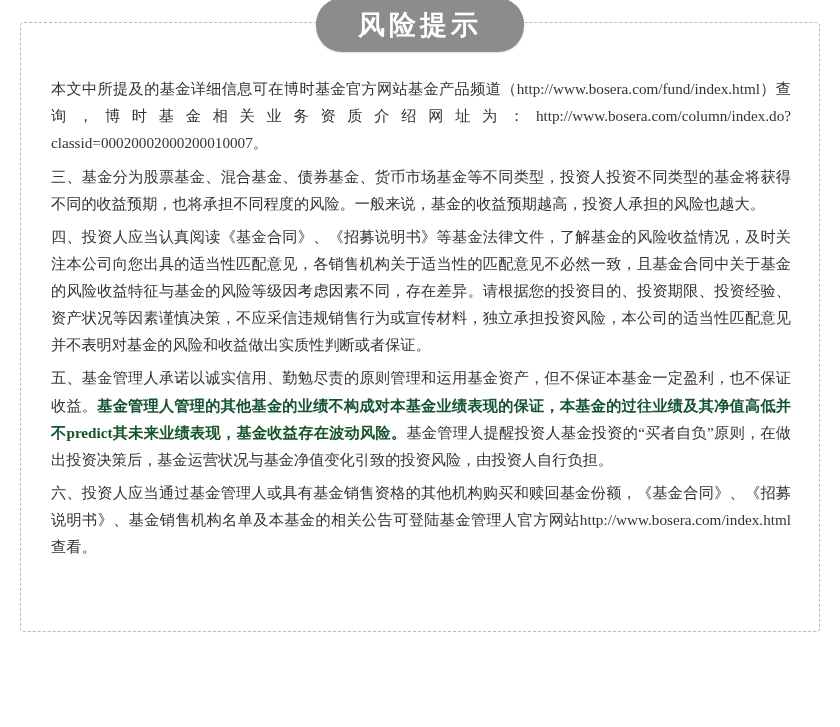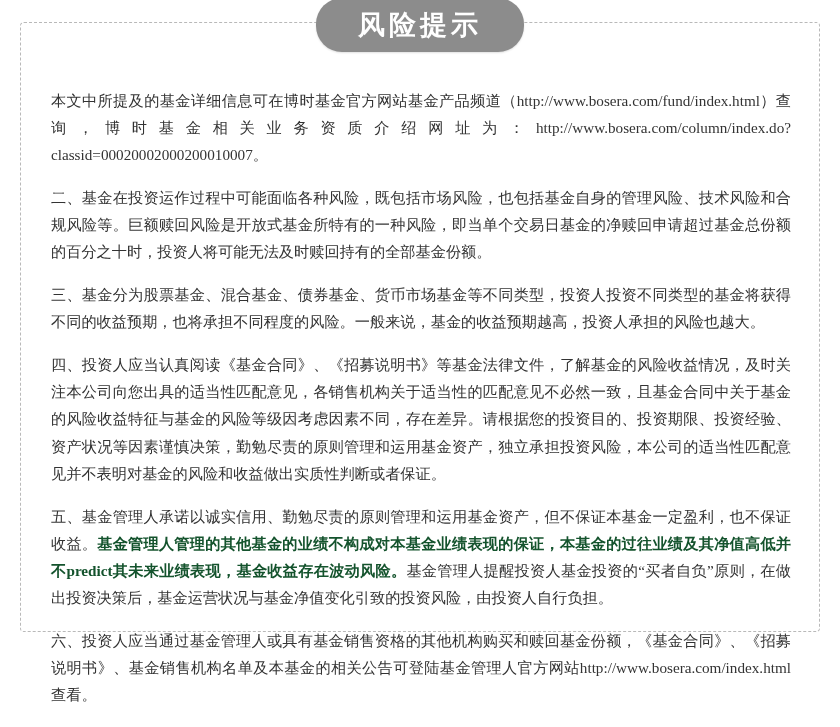--- a/index.html
+++ b/index.html
@@ -47,38 +47,37 @@
     box-shadow: 0 1px 2px rgba(0,0,0,0.12);
   }
   .body-text {
     font-size: 15.2px;
     line-height: 1.78;
     color: #333333;
     text-align: justify;
     text-justify: inter-ideograph;
   }
   .para {
-    margin: 16px 0 6px 0;
+    margin: 4px 0 6px 0;
   }
   .para.lead {
     margin-bottom: 7px;
   }
   .bold {
     font-weight: bold;
     color: #14532d;
   }
 </style>
 </head>
 <body>
 
 <div class="page">
   <div class="frame">
     <div class="title-badge">风险提示</div>
     <div class="body-text">
       <p class="para lead"><span>本文中所提及的基金详细信息可在博时基金官方网站基金产品频道（http://www.bosera.com/fund/index.html）查询，博时基金相关业务资质介绍网址为：http://www.bosera.com/column/index.do?classid=00020002000200010007。</span></p>
-      <p class="para"><span>二、基金在投资运作过程中可能面临各种风险，既包括市场风险，也包括基金自身的管理风险、技术风险和合规风险等。巨额赎回风险是开放式基金所特有的一种风险，即当单个交易日基金的净赎回申请超过基金总份额的百分之十时，投资人将可能无法及时赎回持有的全部基金份额。</span></p>
       <p class="para"><span>三、基金分为股票基金、混合基金、债券基金、货币市场基金等不同类型，投资人投资不同类型的基金将获得不同的收益预期，也将承担不同程度的风险。一般来说，基金的收益预期越高，投资人承担的风险也越大。</span></p>
-      <p class="para"><span>四、投资人应当认真阅读《基金合同》、《招募说明书》等基金法律文件，了解基金的风险收益情况，及时关注本公司向您出具的适当性匹配意见，各销售机构关于适当性的匹配意见不必然一致，且基金合同中关于基金的风险收益特征与基金的风险等级因考虑因素不同，存在差异。请根据您的投资目的、投资期限、投资经验、资产状况等因素谨慎决策，勤勉尽责的原则管理和运用基金资产，独立承担投资风险，本公司的适当性匹配意见并不表明对基金的风险和收益做出实质性判断或者保证。</span></p>
+      <p class="para"><span>四、投资人应当认真阅读《基金合同》、《招募说明书》等基金法律文件，了解基金的风险收益情况，及时关注本公司向您出具的适当性匹配意见，各销售机构关于适当性的匹配意见不必然一致，且基金合同中关于基金的风险收益特征与基金的风险等级因考虑因素不同，存在差异。请根据您的投资目的、投资期限、投资经验、资产状况等因素谨慎决策，不应采信违规销售行为或宣传材料，独立承担投资风险，本公司的适当性匹配意见并不表明对基金的风险和收益做出实质性判断或者保证。</span></p>
       <p class="para"><span>五、基金管理人承诺以诚实信用、勤勉尽责的原则管理和运用基金资产，但不保证本基金一定盈利，也不保证收益。</span><span class="bold">基金管理人管理的其他基金的业绩不构成对本基金业绩表现的保证，本基金的过往业绩及其净值高低并不predict其未来业绩表现，基金收益存在波动风险。</span><span>基金管理人提醒投资人基金投资的“买者自负”原则，在做出投资决策后，基金运营状况与基金净值变化引致的投资风险，由投资人自行负担。</span></p>
       <p class="para"><span>六、投资人应当通过基金管理人或具有基金销售资格的其他机构购买和赎回基金份额，《基金合同》、《招募说明书》、基金销售机构名单及本基金的相关公告可登陆基金管理人官方网站http://www.bosera.com/index.html查看。</span></p>
     </div>
   </div>
 </div>
 
 </body></html>

